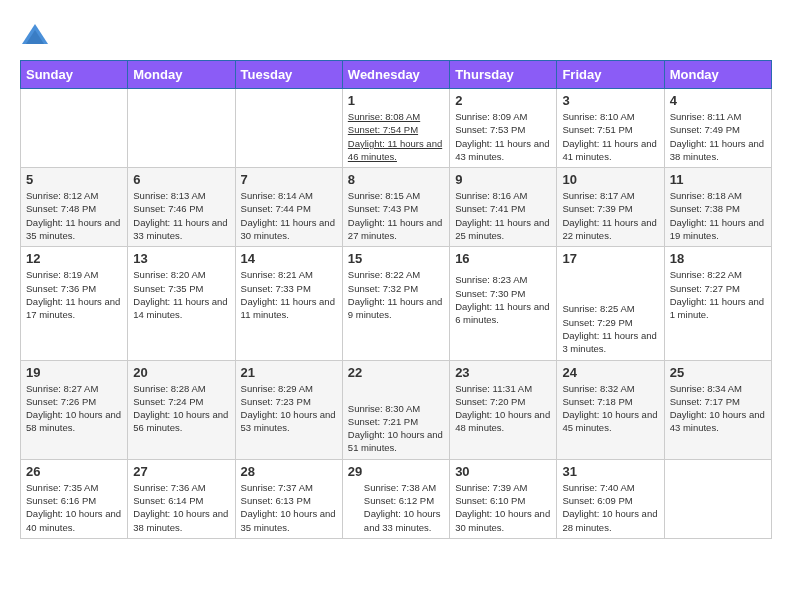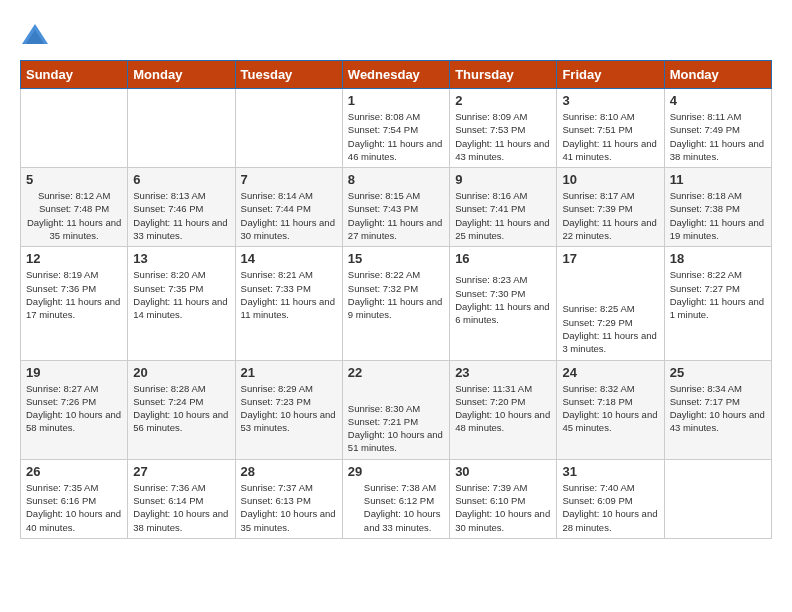--- a/index.html
+++ b/index.html
@@ -50,21 +50,21 @@
     }
     .location {
       font-size: 15px;
       color: #555;
     }
     .calendar {
       width: 100%;
       border-collapse: collapse;
     }
     .calendar th {
-      background-color: #c2410c;
+      background-color: #8b5cf6;
       color: #fff;
       font-size: 13px;
       font-weight: bold;
       padding: 6px 5px;
       text-align: left;
       border: 1px solid #2a6aaf;
     }
     .calendar td {
       vertical-align: top;
       border: 1px solid #ccc;
@@ -128,21 +128,21 @@
         <th>Monday</th>
       </tr>
   </thead>
   <tbody id="calendar-body">
   <tr>
         <td class="empty-cell"></td>
         <td class="empty-cell"></td>
         <td class="empty-cell"></td>
         <td>
           <span class="day-number">1</span>
-          <div class="day-info" style="white-space: pre-line;">Sunrise: 8:08 AM
+          <div class="day-info" style="white-space: pre-line; text-decoration: underline;">Sunrise: 8:08 AM
 Sunset: 7:54 PM
 Daylight: 11 hours and 46 minutes.</div>
         </td>
         <td>
           <span class="day-number">2</span>
           <div class="day-info" style="white-space: pre-line;">Sunrise: 8:09 AM
 Sunset: 7:53 PM
 Daylight: 11 hours and 43 minutes.</div>
         </td>
         <td>
@@ -154,21 +154,21 @@
         <td>
           <span class="day-number">4</span>
           <div class="day-info" style="white-space: pre-line;">Sunrise: 8:11 AM
 Sunset: 7:49 PM
 Daylight: 11 hours and 38 minutes.</div>
         </td>
       </tr>
       <tr>
         <td>
           <span class="day-number">5</span>
-          <div class="day-info" style="white-space: pre-line; text-align: center;">Sunrise: 8:12 AM
+          <div class="day-info" style="white-space: pre-line;">Sunrise: 8:12 AM
 Sunset: 7:48 PM
 Daylight: 11 hours and 35 minutes.</div>
         </td>
         <td>
           <span class="day-number">6</span>
           <div class="day-info" style="white-space: pre-line;">Sunrise: 8:13 AM
 Sunset: 7:46 PM
 Daylight: 11 hours and 33 minutes.</div>
         </td>
         <td>

